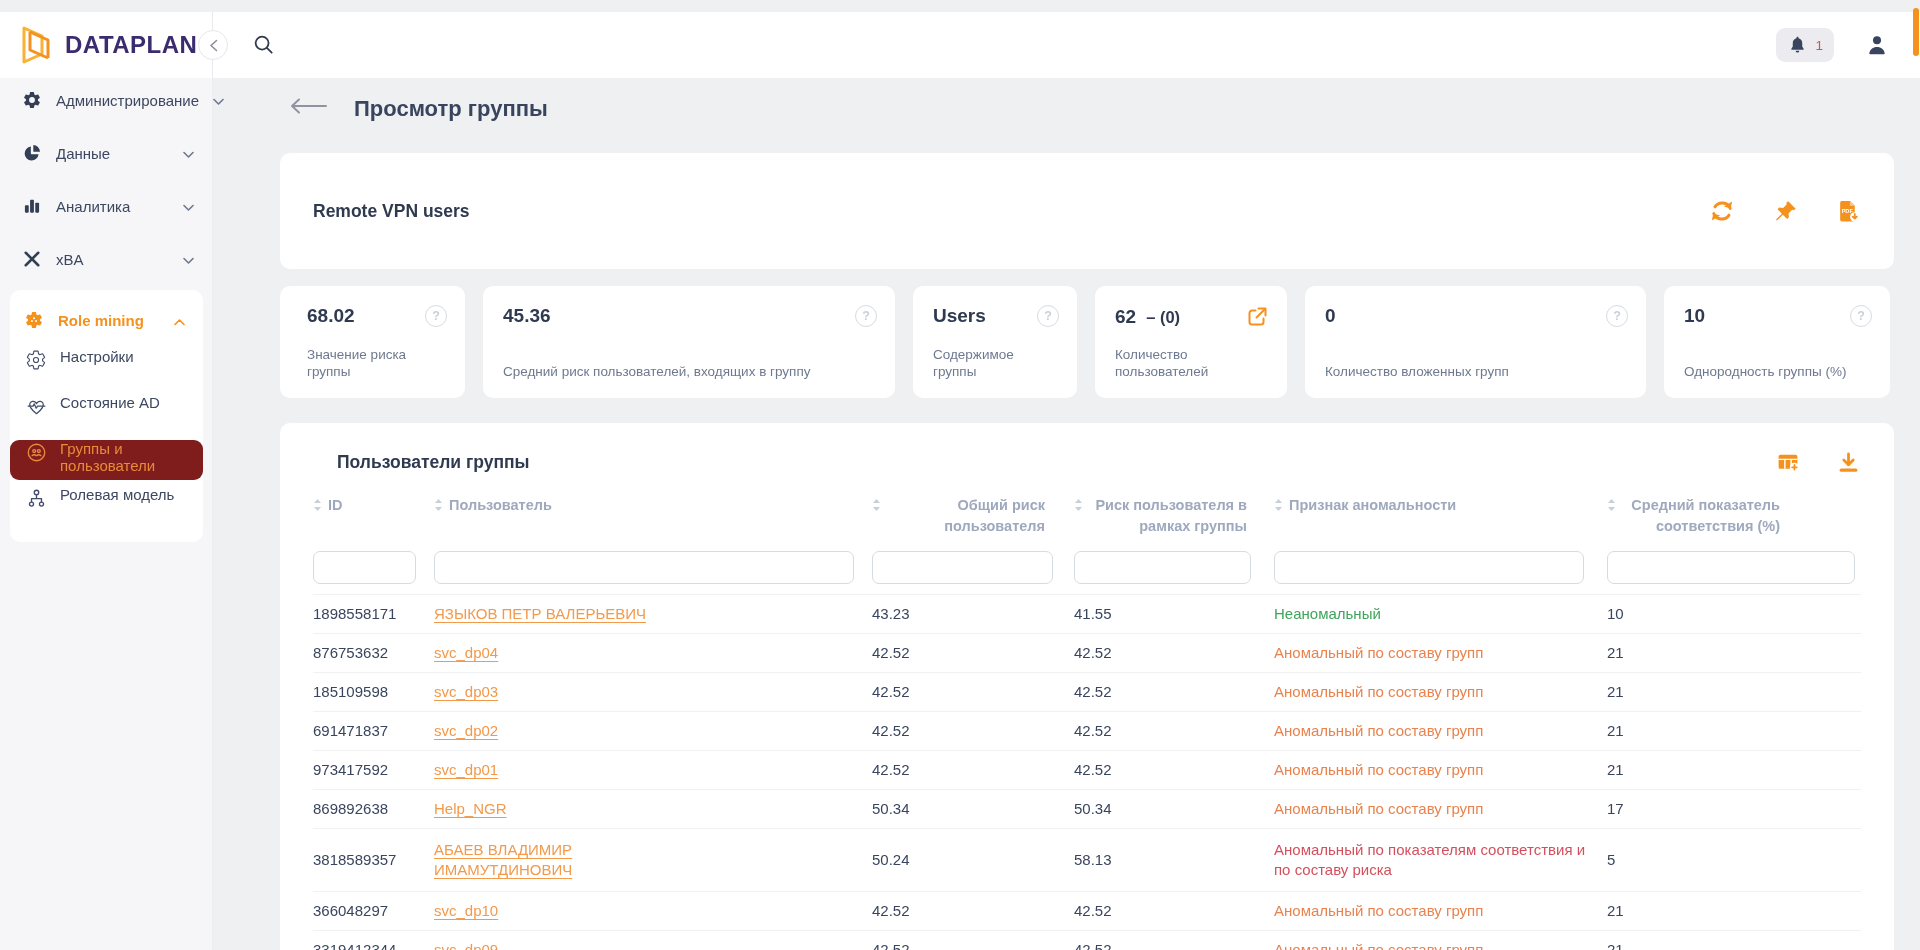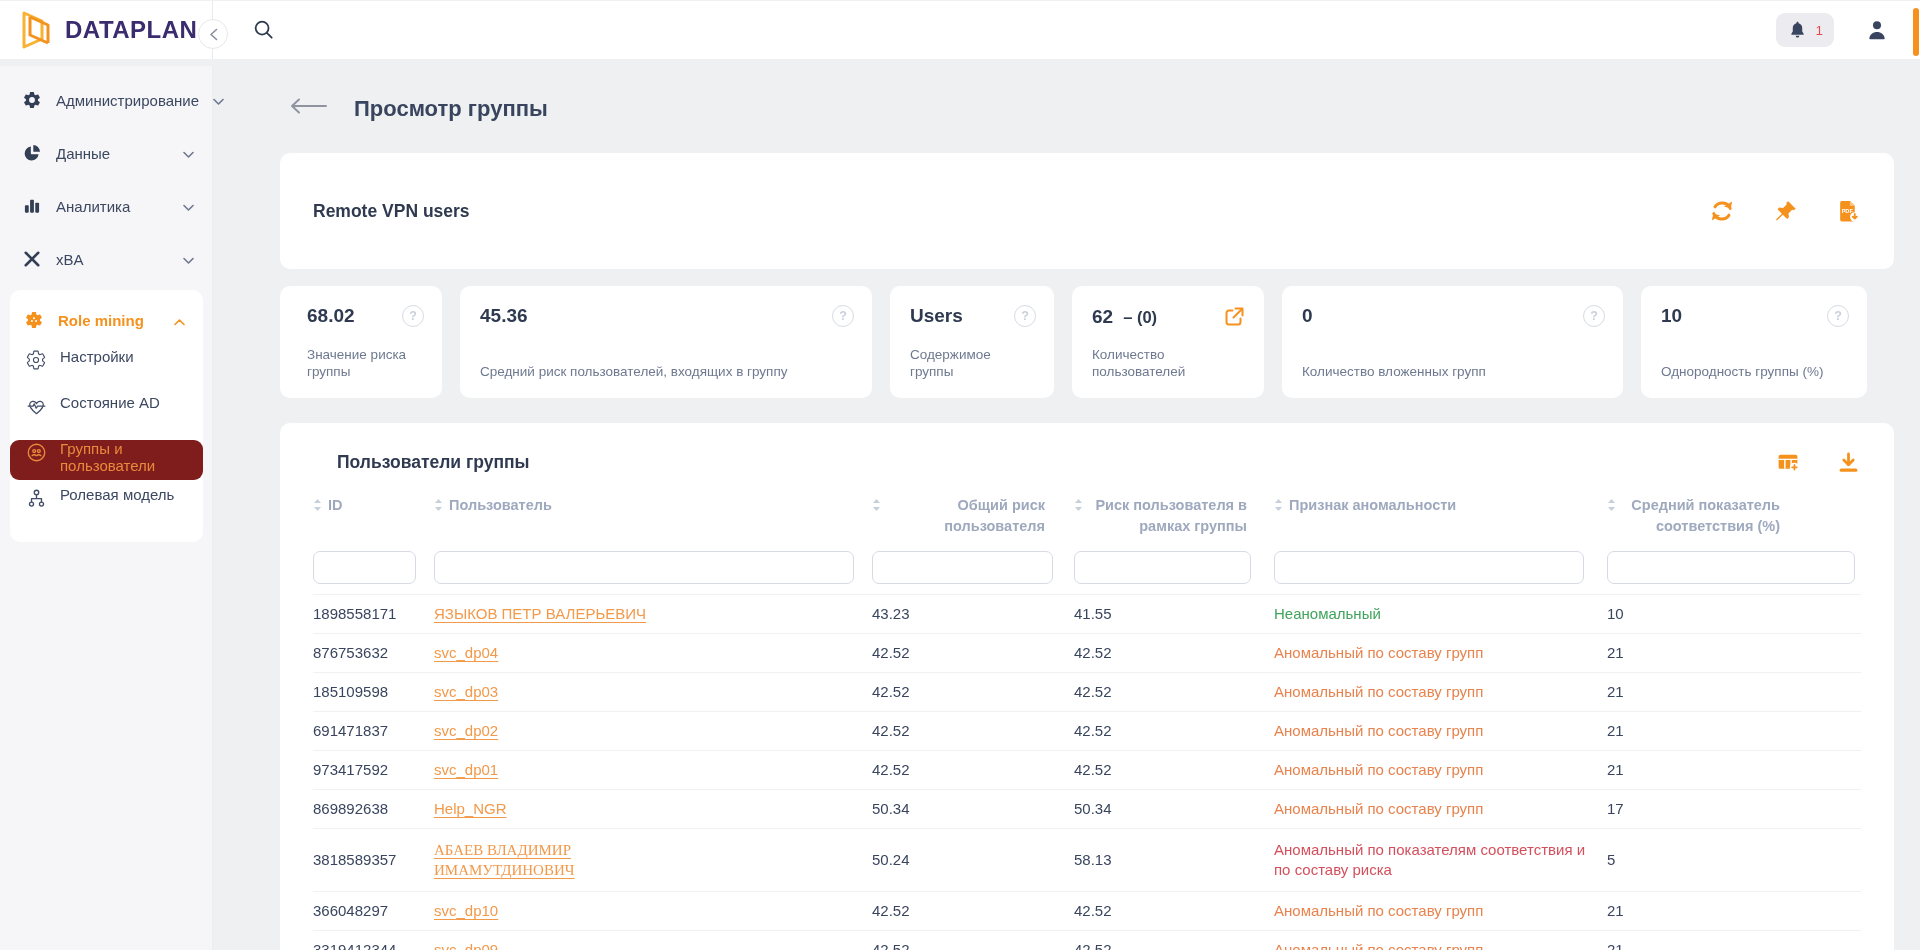--- a/index.html
+++ b/index.html
@@ -1,21 +1,21 @@
 <!DOCTYPE html>
 <html><head>
 <meta charset="utf-8">
 <style>
   * { margin:0; padding:0; box-sizing:border-box; }
   html,body { width:1920px; height:950px; overflow:hidden; }
   body { font-family:"Liberation Sans", sans-serif; background:#EFF0F2; color:#39455E; }
   .app { position:relative; width:1920px; height:950px; overflow:hidden; }
 
   
-  .topbar { position:absolute; top:1px; left:0; right:0; height:58px; background:#FFFFFF; display:flex; align-items:center; z-index:5; }
+  .topbar { position:absolute; top:12px; left:0; right:0; height:66px; background:#FFFFFF; display:flex; align-items:center; z-index:5; }
   .brand { width:213px; height:100%; display:flex; align-items:center; gap:9px; padding-left:18px; border-right:1px solid #E9EAEE; }
   .brand-text { font-size:24px; font-weight:bold; color:#3B2B6F; letter-spacing:.5px; }
   .collapse-btn { position:absolute; left:198px; top:18px; width:30px; height:30px; border-radius:50%; background:#FFFFFF; border:1px solid #E6E7EB; display:flex; align-items:center; justify-content:center; cursor:pointer; z-index:6; }
   .search-btn { margin-left:38px; width:26px; height:26px; display:flex; align-items:center; justify-content:center; cursor:pointer; }
   .topbar-right { margin-left:auto; display:flex; align-items:center; gap:30px; padding-right:30px; }
   .bell-box { display:flex; align-items:center; gap:7px; background:#ECECF0; border-radius:9px; padding:6px 11px; cursor:pointer; }
   .bell-count { color:#E4494E; font-size:13.5px; }
   .avatar-btn { width:26px; height:26px; cursor:pointer; }
   .scrollbar-thumb { position:absolute; right:1px; top:8px; width:6px; height:48px; background:#F5921E; border-radius:3px; z-index:9; }
 
@@ -38,21 +38,21 @@
   .page-title { font-size:22px; font-weight:bold; color:#39455E; }
   .back-btn { cursor:pointer; display:flex; align-items:center; }
 
   .group-card { margin-top:27px; background:#FFFFFF; border-radius:10px; height:116px; display:flex; align-items:center; padding:0 33px; }
   .group-title { font-size:17.5px; font-weight:bold; color:#2F3A50; }
   .card-actions { margin-left:auto; display:flex; align-items:center; gap:37px; }
   .icon-btn { width:26px; height:26px; cursor:pointer; display:flex; align-items:center; justify-content:center; }
 
   .stats { margin-top:17px; display:flex; gap:18px; }
   .stat-card { background:#FFFFFF; border-radius:10px; height:112px; padding:19px 18px 17px 20px; display:flex; flex-direction:column; justify-content:space-between; }
-  .stat-card.c1{width:162px;padding-left:27px;} .stat-card.c2{width:412px;} .stat-card.c3{width:164px;}
+  .stat-card.c1{width:185px;padding-left:27px;} .stat-card.c2{width:412px;} .stat-card.c3{width:164px;}
   .stat-card.c4{width:192px;} .stat-card.c5{width:341px;} .stat-card.c6{width:226px;}
   .value-row { display:flex; align-items:center; }
   .stat-value { font-size:19px; font-weight:bold; color:#2F3A50; }
   .stat-suffix { font-size:16.5px; font-weight:600; color:#2F3A50; margin-left:10px; }
   .help-icon { width:22px; height:22px; border:1.5px solid #D7DBE3; border-radius:50%; margin-left:auto; display:flex; align-items:center; justify-content:center; cursor:pointer; }
   .help-icon::after { content:"?"; color:#C9CFDA; font-size:12.5px; font-weight:bold; }
   .ext-btn { margin-left:auto; width:24px; height:24px; cursor:pointer; }
   .stat-label { font-size:13.5px; color:#6E7990; line-height:1.3; }
 
   .table-card { margin-top:25px; background:#FFFFFF; border-radius:10px 10px 0 0; padding:26px 33px 0; min-height:560px; }
@@ -68,21 +68,21 @@
   .th.narrow span { max-width:158px; }
   .filter-row { margin-top:14px; }
   .filter-row input { height:33px; border:1px solid #D6DBE4; border-radius:7px; background:#FFFFFF; outline:none; padding:0 10px; font-size:14px; color:#39455E; font-family:"Liberation Sans",sans-serif; }
   .f1{width:103px;} .f2{width:420px;} .f3{width:181px;} .f4{width:177px;} .f5{width:310px;} .f6{width:248px;}
 
   .rows { margin-top:10px; }
   .trow { min-height:39px; border-top:1px solid #F0F1F4; padding:4px 0; }
   .trow.tall { min-height:63px; }
   .td { font-size:15px; color:#39455E; padding-right:14px; line-height:1.35; }
   .user-link { color:#F2994A; text-decoration:underline; text-underline-offset:3px; cursor:pointer; display:inline-block; }
-  .user-link.wrap { max-width:175px;font-family:Liberation Serif, serif; }
+  .user-link.wrap { max-width:175px; }
   .a-ok { color:#3FA45B; }
   .a-warn { color:#E8834E; }
   .a-danger { color:#D44F5C; }
 </style>
 </head>
 <body>
 
 <div class="app">
 
   <header class="topbar">

